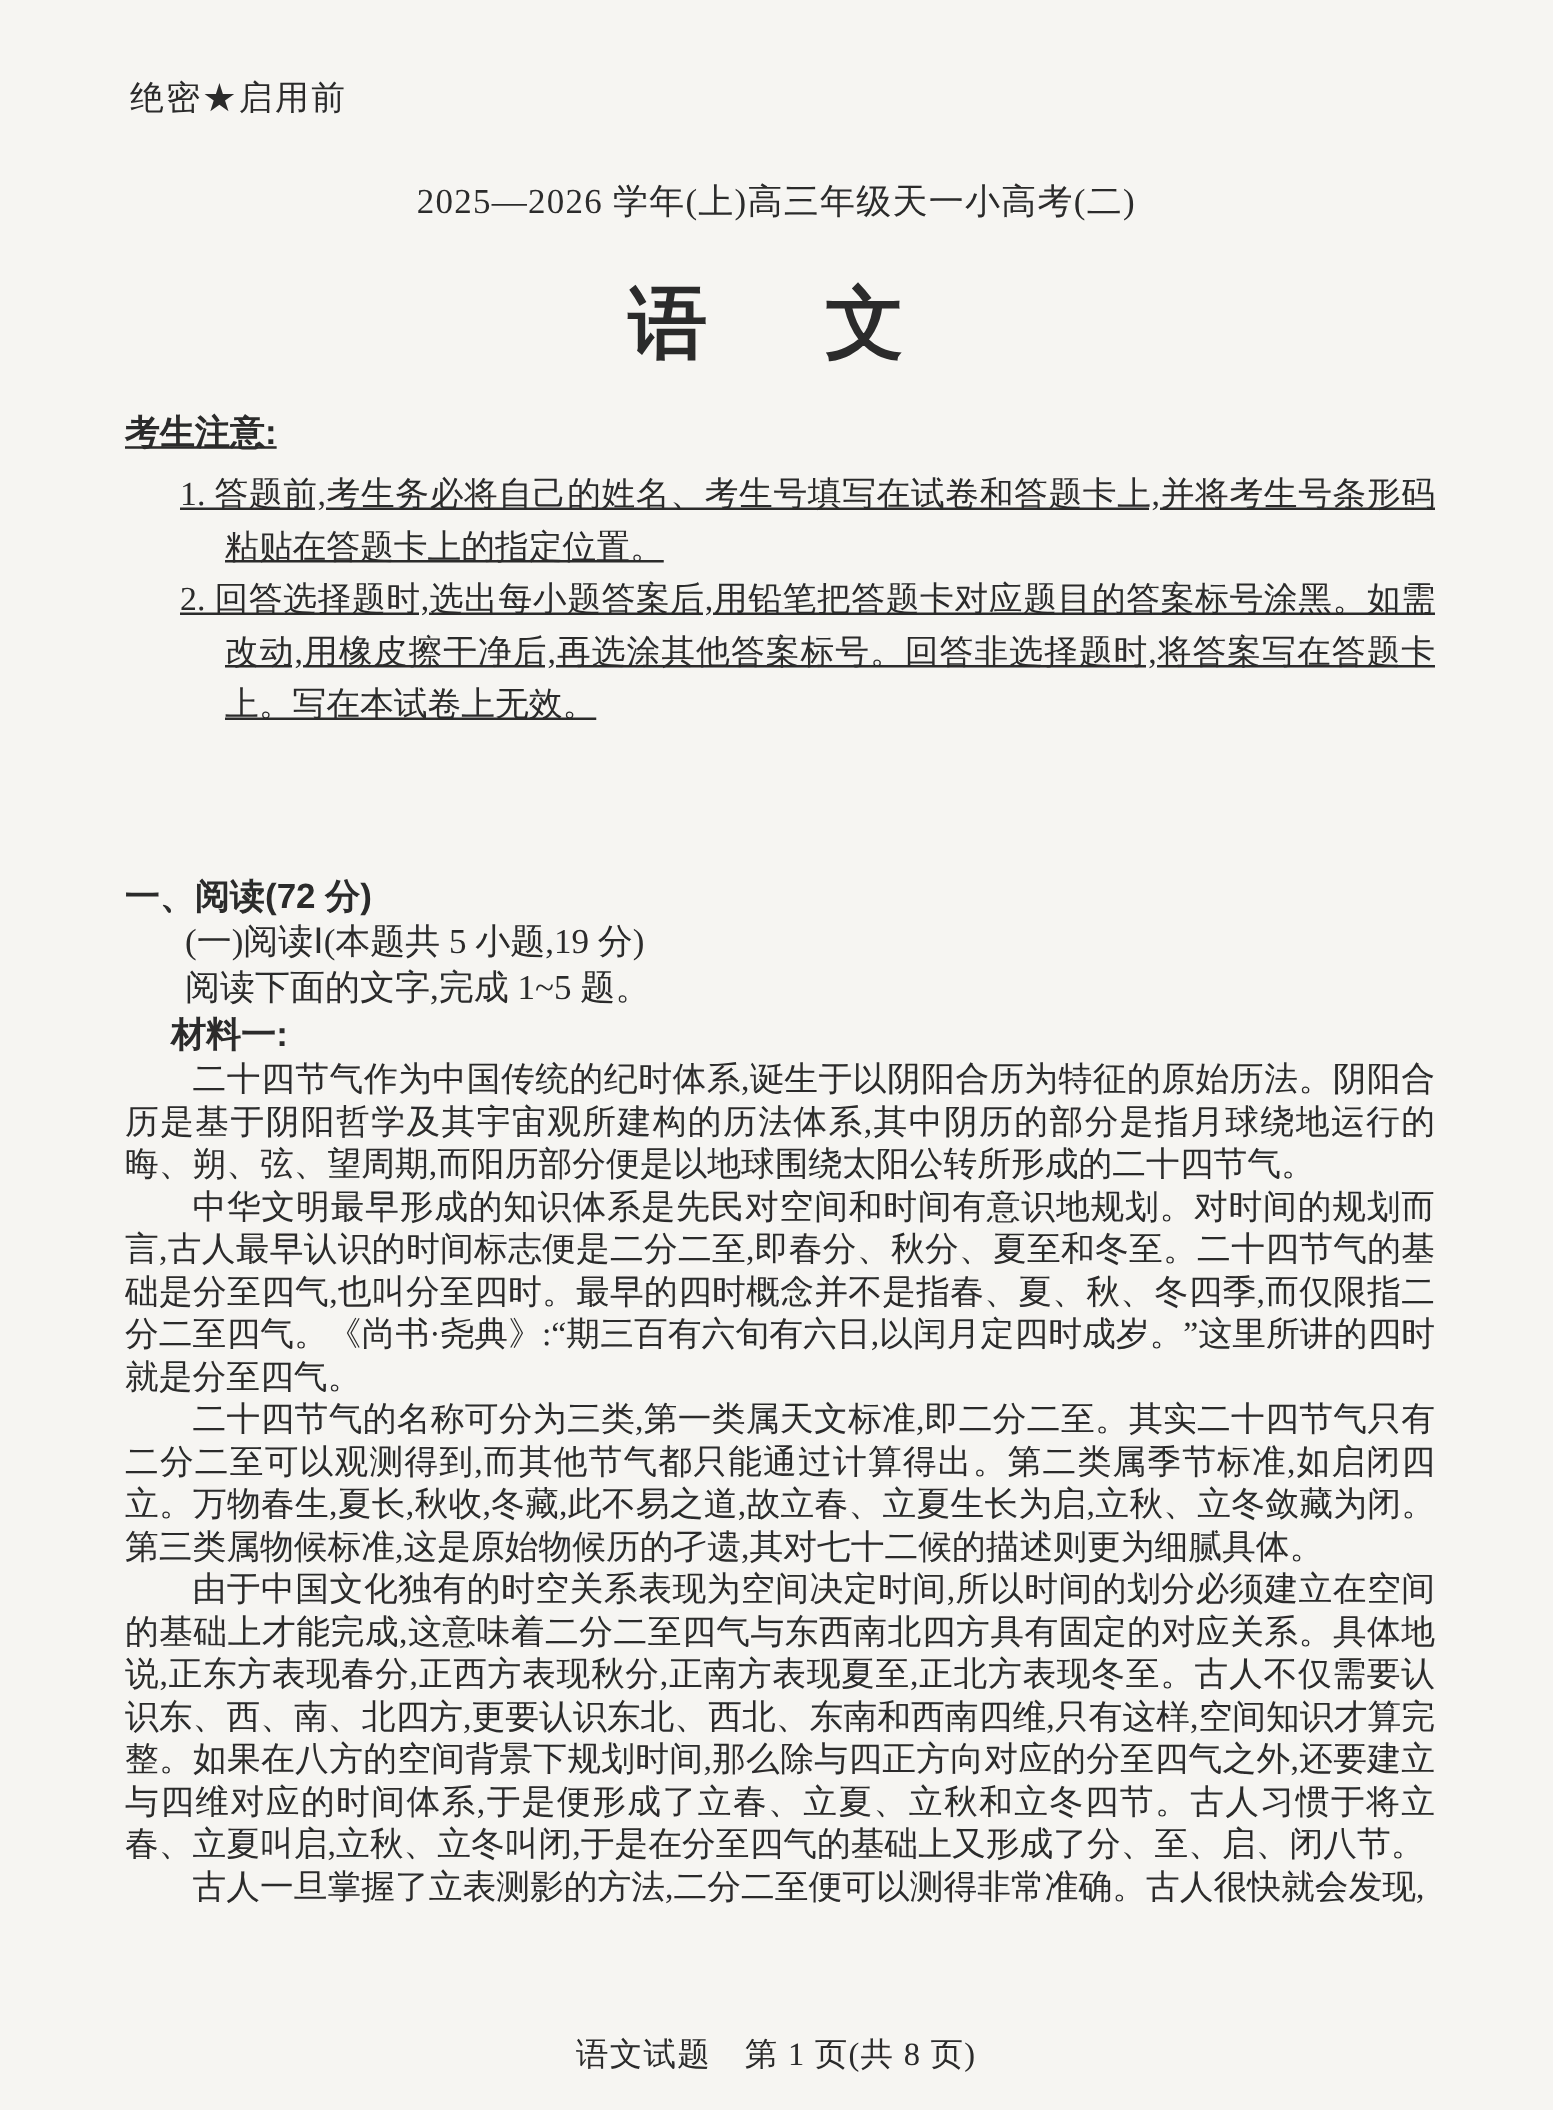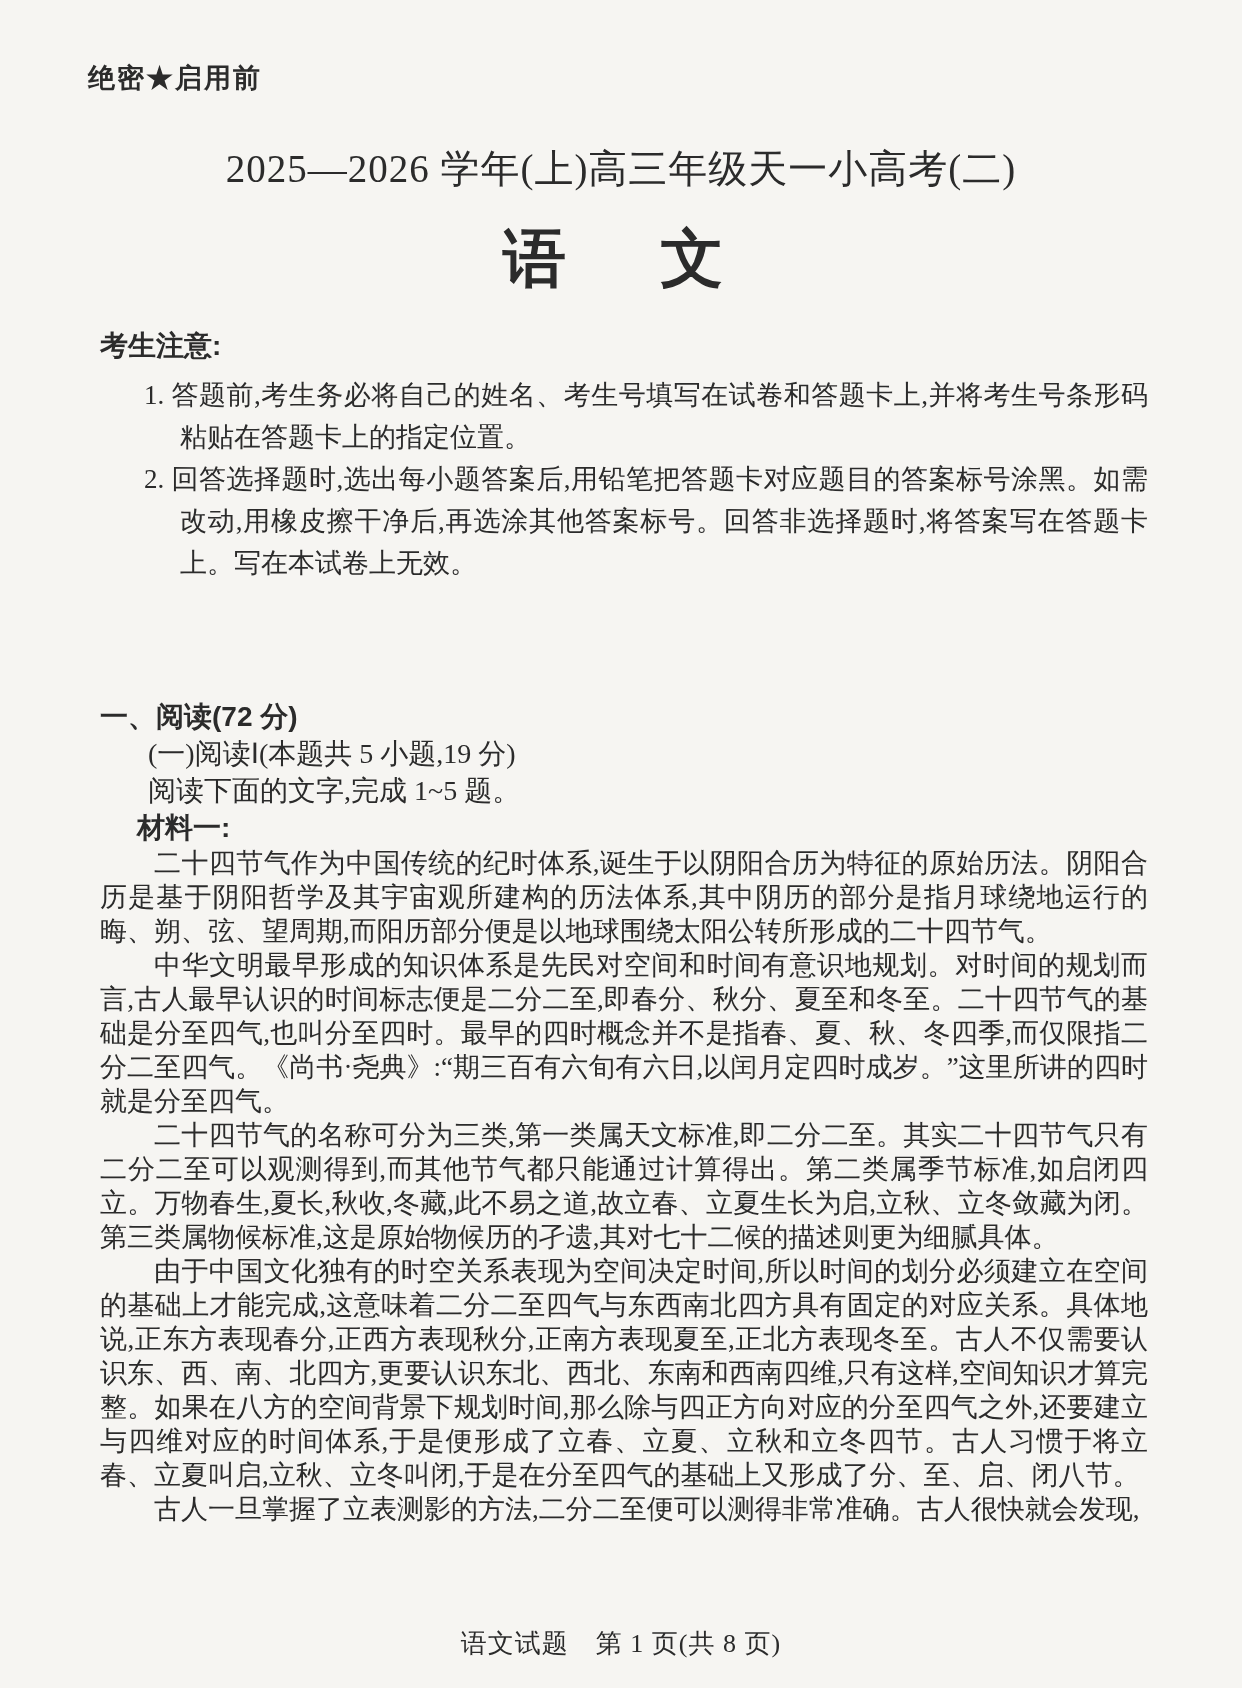--- a/index.html
+++ b/index.html
@@ -10,52 +10,53 @@
     height: 1688px;
     margin: 0 auto;
     background: #f6f5f2;
     color: #2b2b2b;
     font-family: "Liberation Serif", serif;
     overflow: hidden;
   }
   .classification {
     position: absolute;
     top: 60px;
-    left: 88px;
+    left: 104px;
     font-family: "Liberation Sans", sans-serif;
-    font-weight: 700;
+    font-weight: 400;
     font-size: 27px;
     letter-spacing: 2px;
   }
   .exam-title {
     position: absolute;
     top: 142px;
     left: 0;
     width: 100%;
     text-align: center;
     font-weight: 400;
-    font-size: 39px;
+    font-size: 28px;
     letter-spacing: 1px;
   }
   .subject-title {
     position: absolute;
     top: 216px;
     left: 0;
     width: 100%;
     text-align: center;
     font-family: "Liberation Sans", sans-serif;
     font-weight: 700;
     font-size: 63px;
     letter-spacing: 0.25em;
   }
   .notice {
     position: absolute;
     top: 326px;
     left: 100px;
     width: 1048px;
+    text-decoration: underline;
   }
   .notice-heading {
     font-family: "Liberation Sans", sans-serif;
     font-weight: 700;
     font-size: 28px;
     line-height: 40px;
     margin-bottom: 8px;
   }
   .notice-items { margin-left: 44px; }
   .notice-item {

